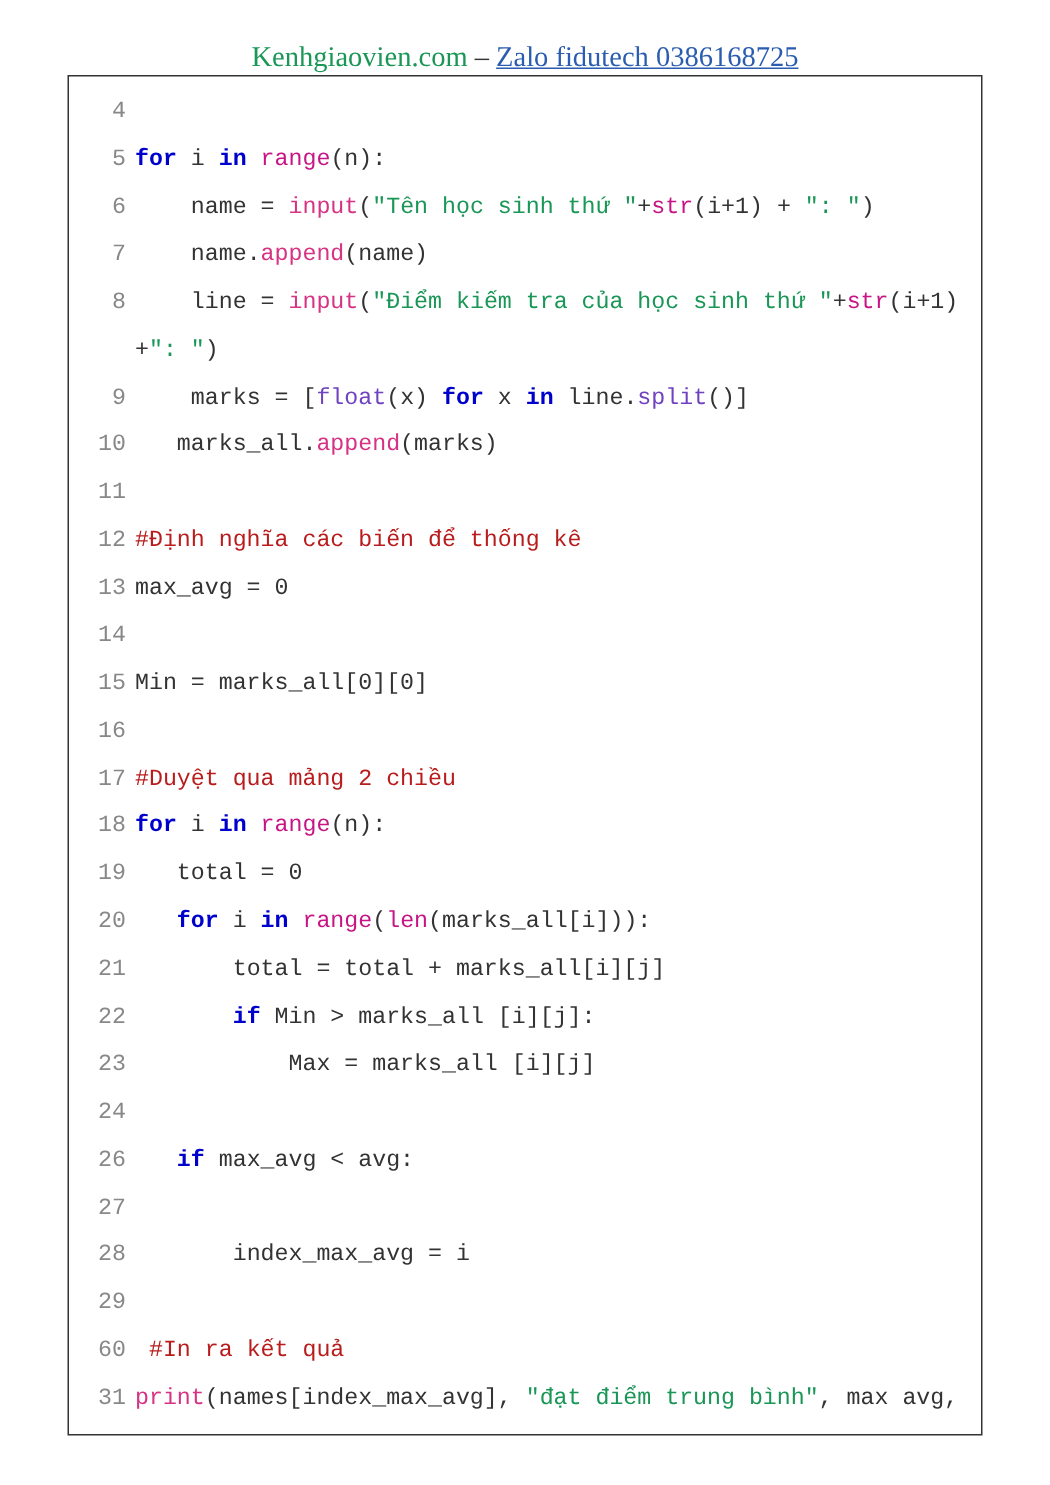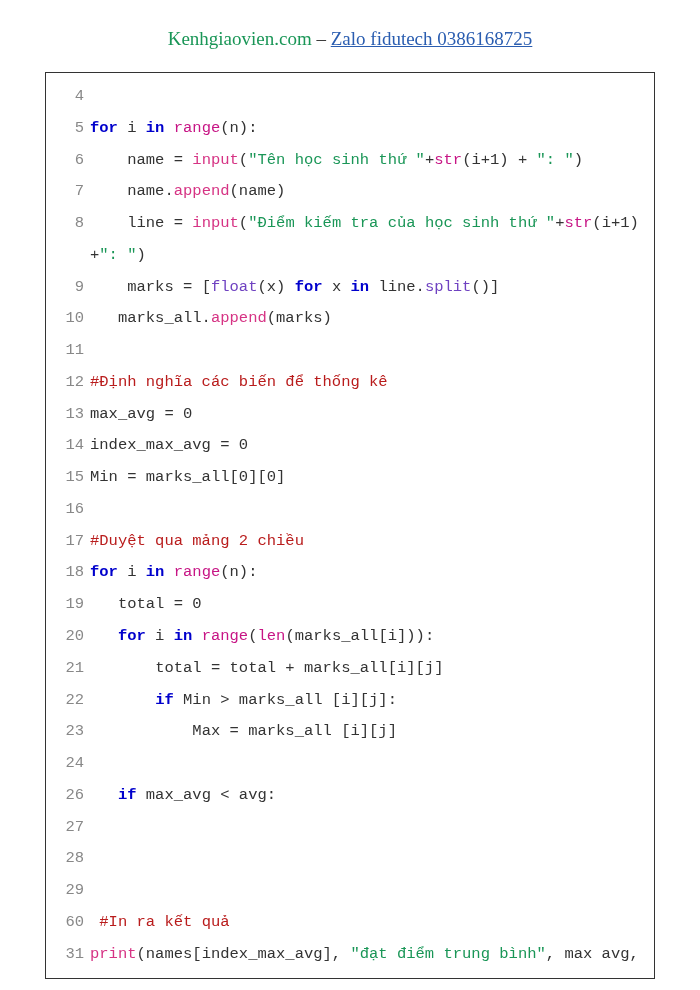--- a/index.html
+++ b/index.html
@@ -7,21 +7,20 @@
     width: 700px;
     height: 990px;
     background: #ffffff;
     font-family: Consolas, 'Courier New', monospace;
     padding: 28px 45px 40px 45px;
   }
   .header {
     text-align: center;
     font-family: Georgia, 'Times New Roman', serif;
     font-size: 19px;
-    margin-bottom: 22px;
   }
   .header .site { color: #1a9657; }
   .header .dash { color: #333; }
   .header .zalo { color: #2a5db0; text-decoration: underline; }
   .code-box {
     border: 1px solid #333;
     padding: 8px 10px 8px 10px;
     font-size: 15.5px;
     line-height: 2.05;
   }
@@ -72,21 +71,21 @@
   <div class="line"><span class="ln">9</span><span class="code"><span class="id">    marks = [</span><span class="fn2">float</span><span class="id">(x) </span><span class="kw">for</span><span class="id"> x </span><span class="kw">in</span><span class="id"> line.</span><span class="fn2">split</span><span class="id">()]</span></span></div>
 
   <div class="line"><span class="ln">10</span><span class="code"><span class="id">   marks_all.</span><span class="fn">append</span><span class="id">(marks)</span></span></div>
 
   <div class="line"><span class="ln">11</span><span class="code id"></span></div>
 
   <div class="line"><span class="ln">12</span><span class="code cmt">#Định nghĩa các biến để thống kê</span></div>
 
   <div class="line"><span class="ln">13</span><span class="code id">max_avg = 0</span></div>
 
-  <div class="line"><span class="ln">14</span><span class="code id">index_max_avg = 0</span></div>
+  <div class="line"><span class="ln">14</span></div>
 
   <div class="line"><span class="ln">15</span><span class="code id">Min = marks_all[0][0]</span></div>
 
   <div class="line"><span class="ln">16</span><span class="code id"></span></div>
 
   <div class="line"><span class="ln">17</span><span class="code cmt">#Duyệt qua mảng 2 chiều</span></div>
 
   <div class="line"><span class="ln">18</span><span class="code"><span class="kw">for</span><span class="id"> i </span><span class="kw">in</span><span class="id"> </span><span class="bltn">range</span><span class="id">(n):</span></span></div>
 
   <div class="line"><span class="ln">19</span><span class="code id">   total = 0</span></div>
@@ -99,21 +98,21 @@
 
   <div class="line"><span class="ln">23</span><span class="code id">           Max = marks_all [i][j]</span></div>
 
   <div class="line"><span class="ln">24</span></div>
 
 
   <div class="line"><span class="ln">26</span><span class="code"><span class="id">   </span><span class="kw">if</span><span class="id"> max_avg &lt; avg:</span></span></div>
 
   <div class="line"><span class="ln">27</span></div>
 
-  <div class="line"><span class="ln">28</span></div>
+  <div class="line"><span class="ln">28</span><span class="code id">       index_max_avg = i</span></div>
 
   <div class="line"><span class="ln">29</span><span class="code id"></span></div>
 
   <div class="line"><span class="ln">60</span><span class="code"><span class="id"> </span><span class="cmt">#In ra kết quả</span></span></div>
 
   <div class="line"><span class="ln">31</span><span class="code"><span class="fn">print</span><span class="id">(names[index_max_avg], </span><span class="str">"đạt điểm trung bình"</span><span class="id">, max avg,</span></span></div>
 
 </div>
 
 </body></html>

